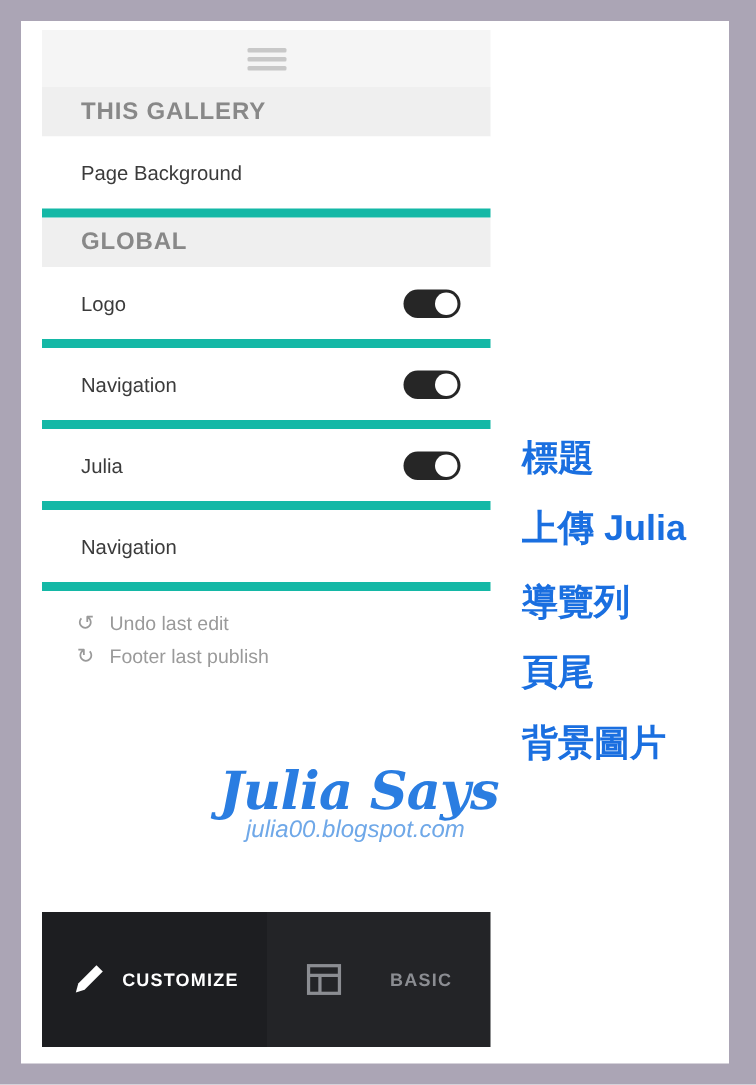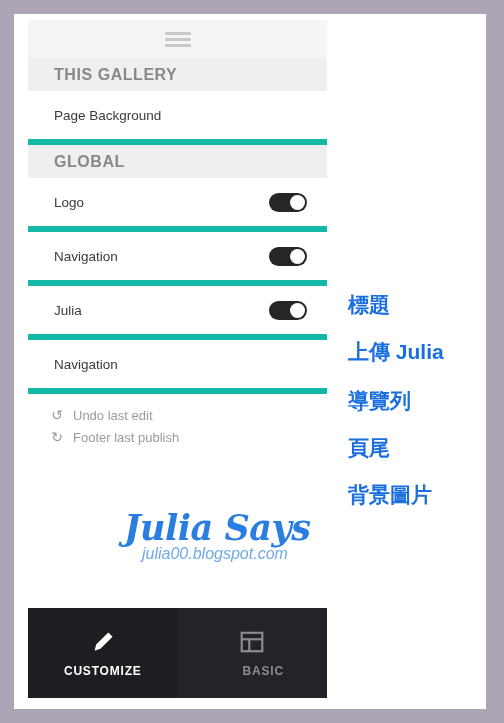--- a/index.html
+++ b/index.html
@@ -128,49 +128,49 @@
     left: 14px;
     top: 594px;
     width: 299px;
     height: 90px;
     background: #232427;
     display: flex;
   }
   .tab {
     flex: 1;
     display: flex;
-    flex-direction: column;
+    flex-direction: row;
     align-items: center;
     justify-content: center;
     gap: 9px;
   }
   .tab.active { background: #1d1e21; }
   .tab .tab-label {
     font-size: 12px;
     font-weight: bold;
     letter-spacing: 0.8px;
   }
   .tab.active .tab-label { color: #ffffff; }
   .tab.inactive .tab-label { color: #8b8d92; padding-left: 22px; }
 
   
   .anno {
     position: absolute;
     left: 334px;
     color: #1a6fe0;
-    font-size: 21px;
+    font-size: 24px;
     font-weight: bold;
     white-space: nowrap;
     line-height: 1;
   }
 
   
   #watermark {
     position: absolute;
-    left: 110px;
+    left: 132px;
     top: 496px;
     pointer-events: none;
   }
   #wm-title {
     font-family: "DejaVu Serif", serif;
     font-style: italic;
     font-weight: bold;
     font-size: 35px;
     color: #2a7de1;
     letter-spacing: -0.5px;

